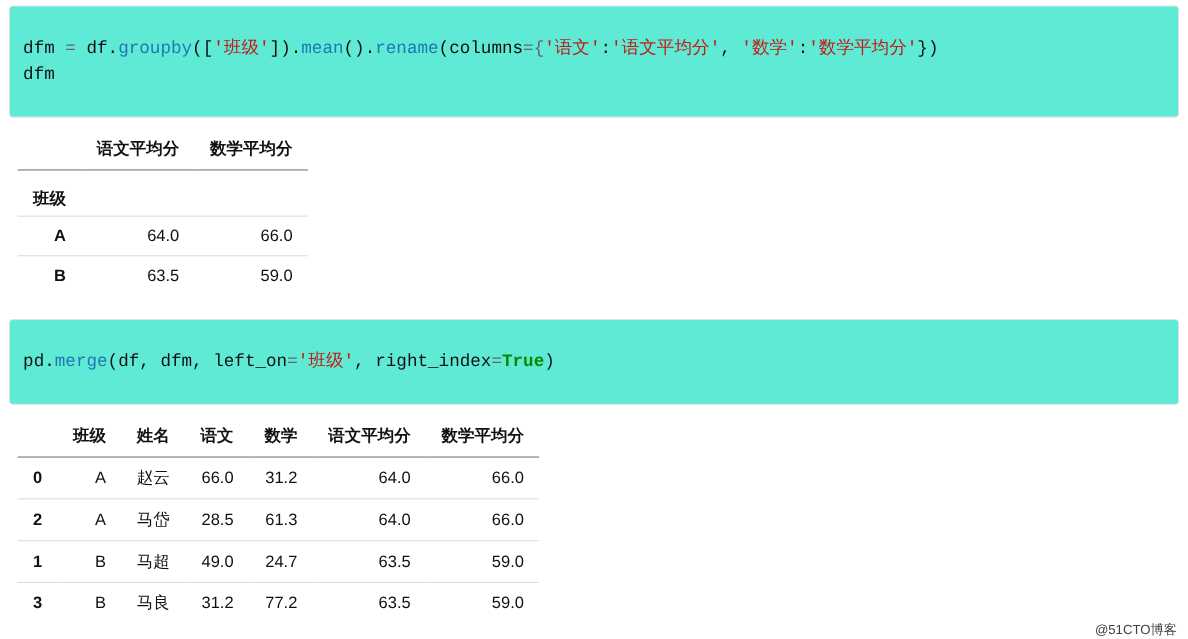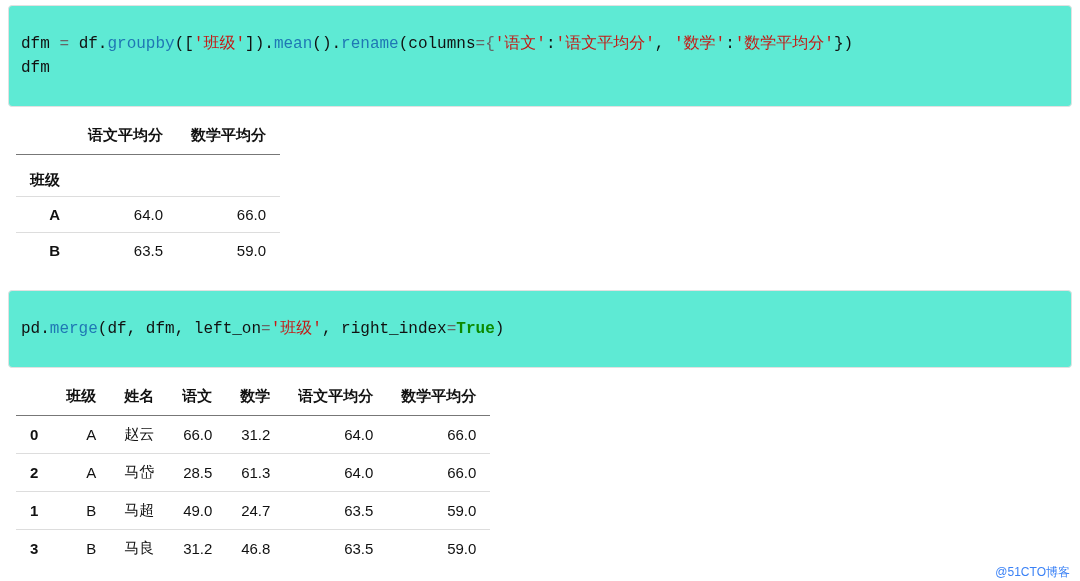--- a/index.html
+++ b/index.html
@@ -57,21 +57,21 @@
   table.df .index-name th {
     text-align: left;
     padding-top: 16px;
     padding-bottom: 6px;
     border: none;
   }
   .watermark {
     position: absolute;
     right: 10px;
     bottom: 8px;
-    color: #3b82f6;
+    color: #404040;
     font-size: 12px;
     font-family: Arial, sans-serif;
   }
 </style>
 </head>
 <body>
 
 <div class="code-cell"><span class="tok-var">dfm</span><span class="tok-op"> = </span><span class="tok-var">df</span><span class="tok-punc">.</span><span class="tok-func">groupby</span><span class="tok-punc">([</span><span class="tok-str">'班级'</span><span class="tok-punc">]).</span><span class="tok-func">mean</span><span class="tok-punc">().</span><span class="tok-func">rename</span><span class="tok-punc">(</span><span class="tok-param">columns</span><span class="tok-op">={</span><span class="tok-str">'语文'</span><span class="tok-punc">:</span><span class="tok-str">'语文平均分'</span><span class="tok-punc">, </span><span class="tok-str">'数学'</span><span class="tok-punc">:</span><span class="tok-str">'数学平均分'</span><span class="tok-punc">})</span>
 <span class="tok-var">dfm</span></div>
 
@@ -145,21 +145,21 @@
     <td>49.0</td>
     <td>24.7</td>
     <td>63.5</td>
     <td>59.0</td>
   </tr>
   <tr>
     <th>3</th>
     <td>B</td>
     <td>马良</td>
     <td>31.2</td>
-    <td>46.8</td>
+    <td>77.2</td>
     <td>63.5</td>
     <td>59.0</td>
   </tr>
 </tbody>
 </table>
 </div>
 
 <div class="watermark">@51CTO博客</div>
 
 </body></html>

